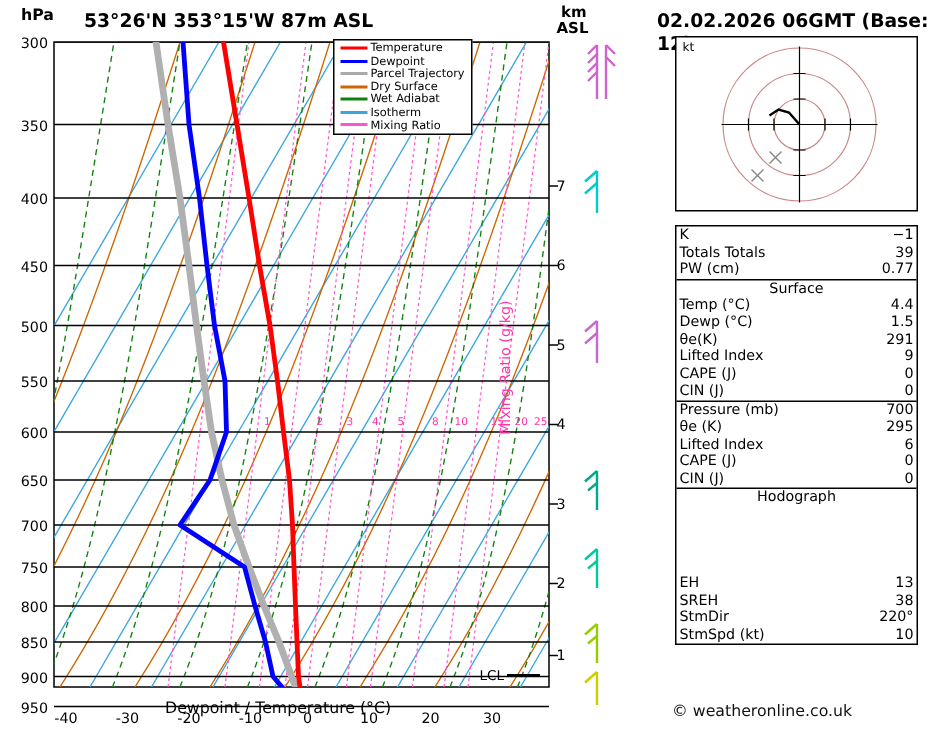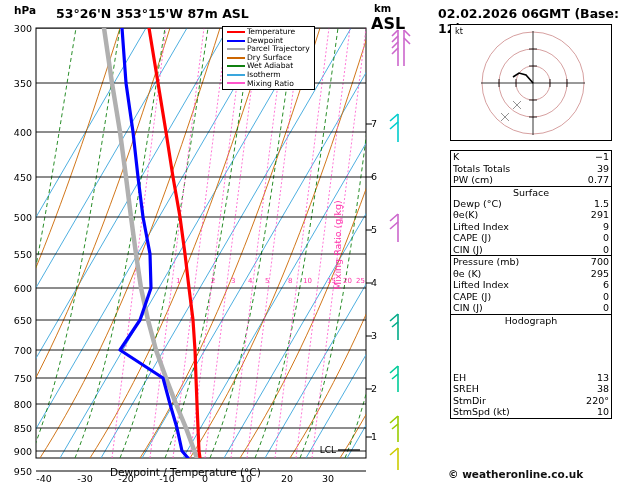--- a/index.html
+++ b/index.html
@@ -10,30 +10,30 @@
   .xs{font-size:8px;color:#000;}
   svg{display:block;}
   table{border-collapse:collapse;}
   .panel{border:1px solid #000;background:#fff;}
   .pt{font-size:9.5px;color:#000;}
   .pt td{padding:0 2px;line-height:11.5px;}
   .ctr{text-align:center;}
   .legend{font-size:7.6px;color:#000;}
   .legend td{padding:0 1px;line-height:8.6px;}
   .lgline{display:inline-block;width:18px;height:0;border-top-width:2px;border-top-style:solid;vertical-align:middle;}
-  .foot{font-size:10.5px;color:#111;font-weight:bold;}
+  .foot{font-size:10.5px;color:#111;font-weight:normal;}
 </style>
 </head>
 <body>
 <div id="root">
 
 <div class="abs ttl" style="left:14px;top:4px;font-size:10.5px;">hPa</div>
 <div class="abs ttl" style="left:56px;top:6px;">53°26'N 353°15'W 87m ASL</div>
 <div class="abs ttl" style="left:374px;top:3px;font-size:10px;">km</div>
-<div class="abs ttl" style="left:371px;top:14px;font-size:16px;">ASL</div>
+<div class="abs ttl" style="left:371px;top:14px;font-size:10px;">ASL</div>
 <div class="abs ttl" style="left:438px;top:6px;">02.02.2026 06GMT (Base: 12)</div>
 
 <svg class="abs" width="420" height="470" style="left:0;top:18px;">
   <defs>
     <clipPath id="plotclip">
           <rect x="36" y="10" width="330" height="430"></rect>
         </clipPath>
   </defs>
 
   <rect x="36" y="10" width="330" height="430" fill="#ffffff" stroke="#000" stroke-width="1"></rect>
@@ -310,20 +310,24 @@
     <tr>
       <td>PW (cm)</td>
       <td style="text-align:right;">0.77</td>
     </tr>
   </tbody>
       </table>
   <div style="border-top:1px solid #000;"></div>
   <div class="pt ctr">Surface</div>
   <table class="pt" style="width:100%;">
     <tbody>
+          <tr>
+            <td>Temp (°C)</td>
+            <td style="text-align:right;width:42px;">4.4</td>
+          </tr>
     <tr>
             <td>Dewp (°C)</td>
             <td style="text-align:right;">1.5</td>
           </tr>
     <tr>
             <td>θe(K)</td>
             <td style="text-align:right;">291</td>
           </tr>
     <tr>
             <td>Lifted Index</td>

